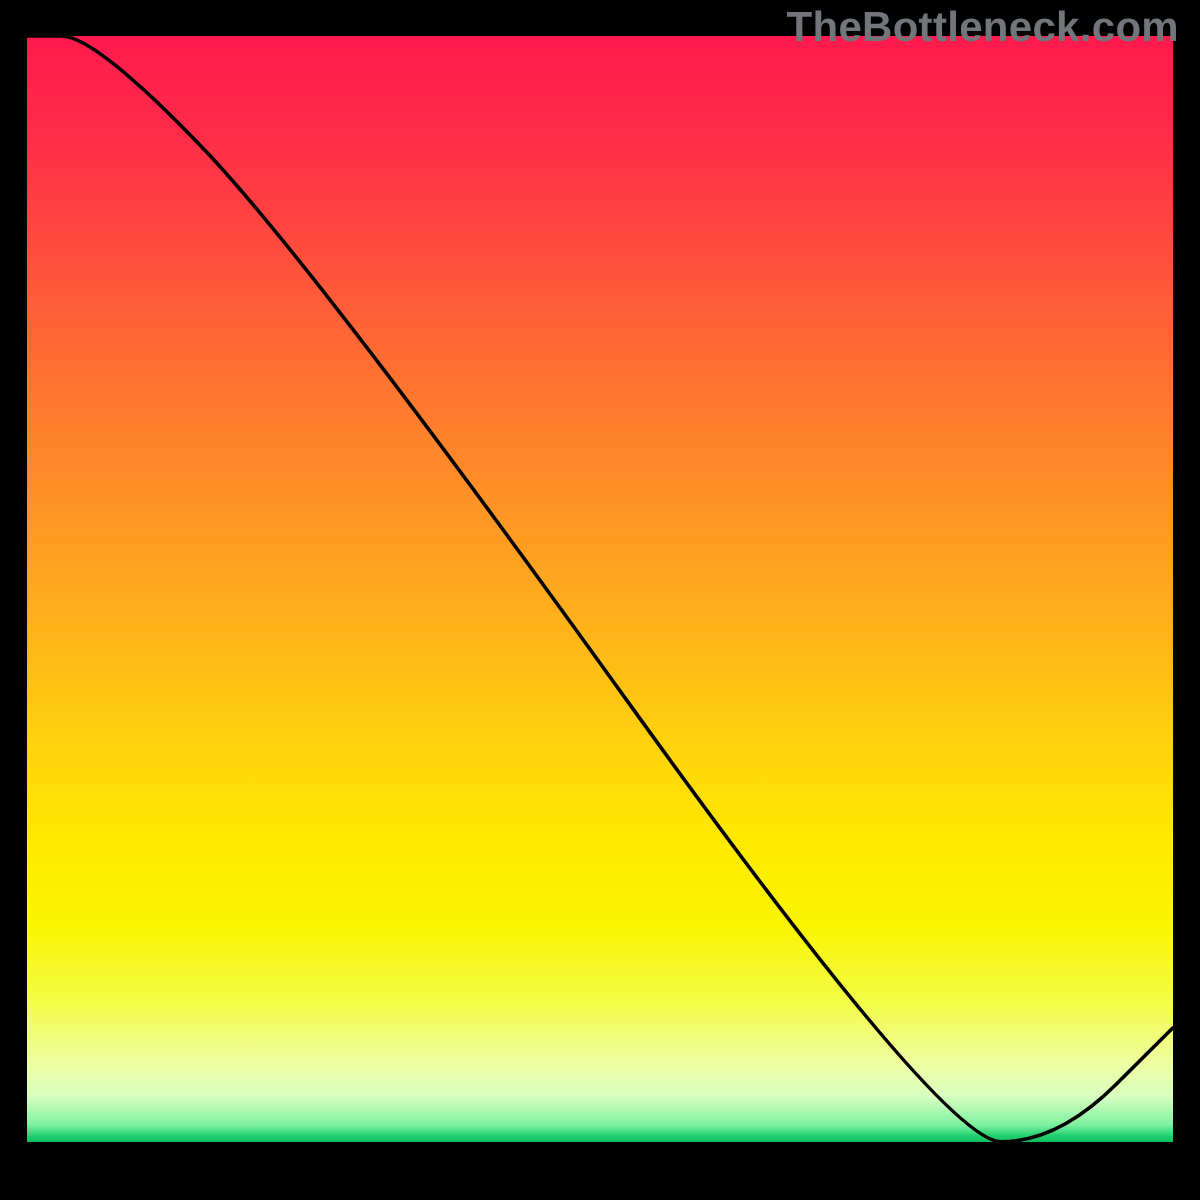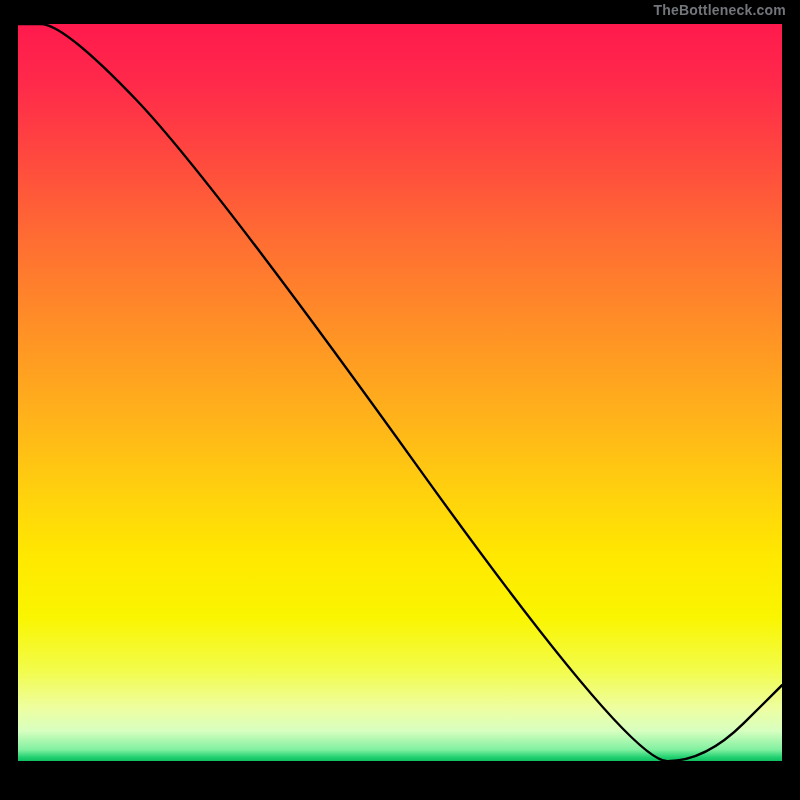--- a/index.html
+++ b/index.html
@@ -40,21 +40,21 @@
       #10c060 97%,
       #000000 97%,
       #000000 100%
     );
   }
   .watermark {
     position: absolute;
     top: 2px;
     right: 14px;
     font-family: Arial, Helvetica, sans-serif;
-    font-size: 14px;
+    font-size: 28px;
     font-weight: 600;
     color: #72757a;
     letter-spacing: 0.2px;
   }
   .curve-svg {
     position: absolute;
     left: 18px;
     top: 24px;
     width: 764px;
     height: 760px;

